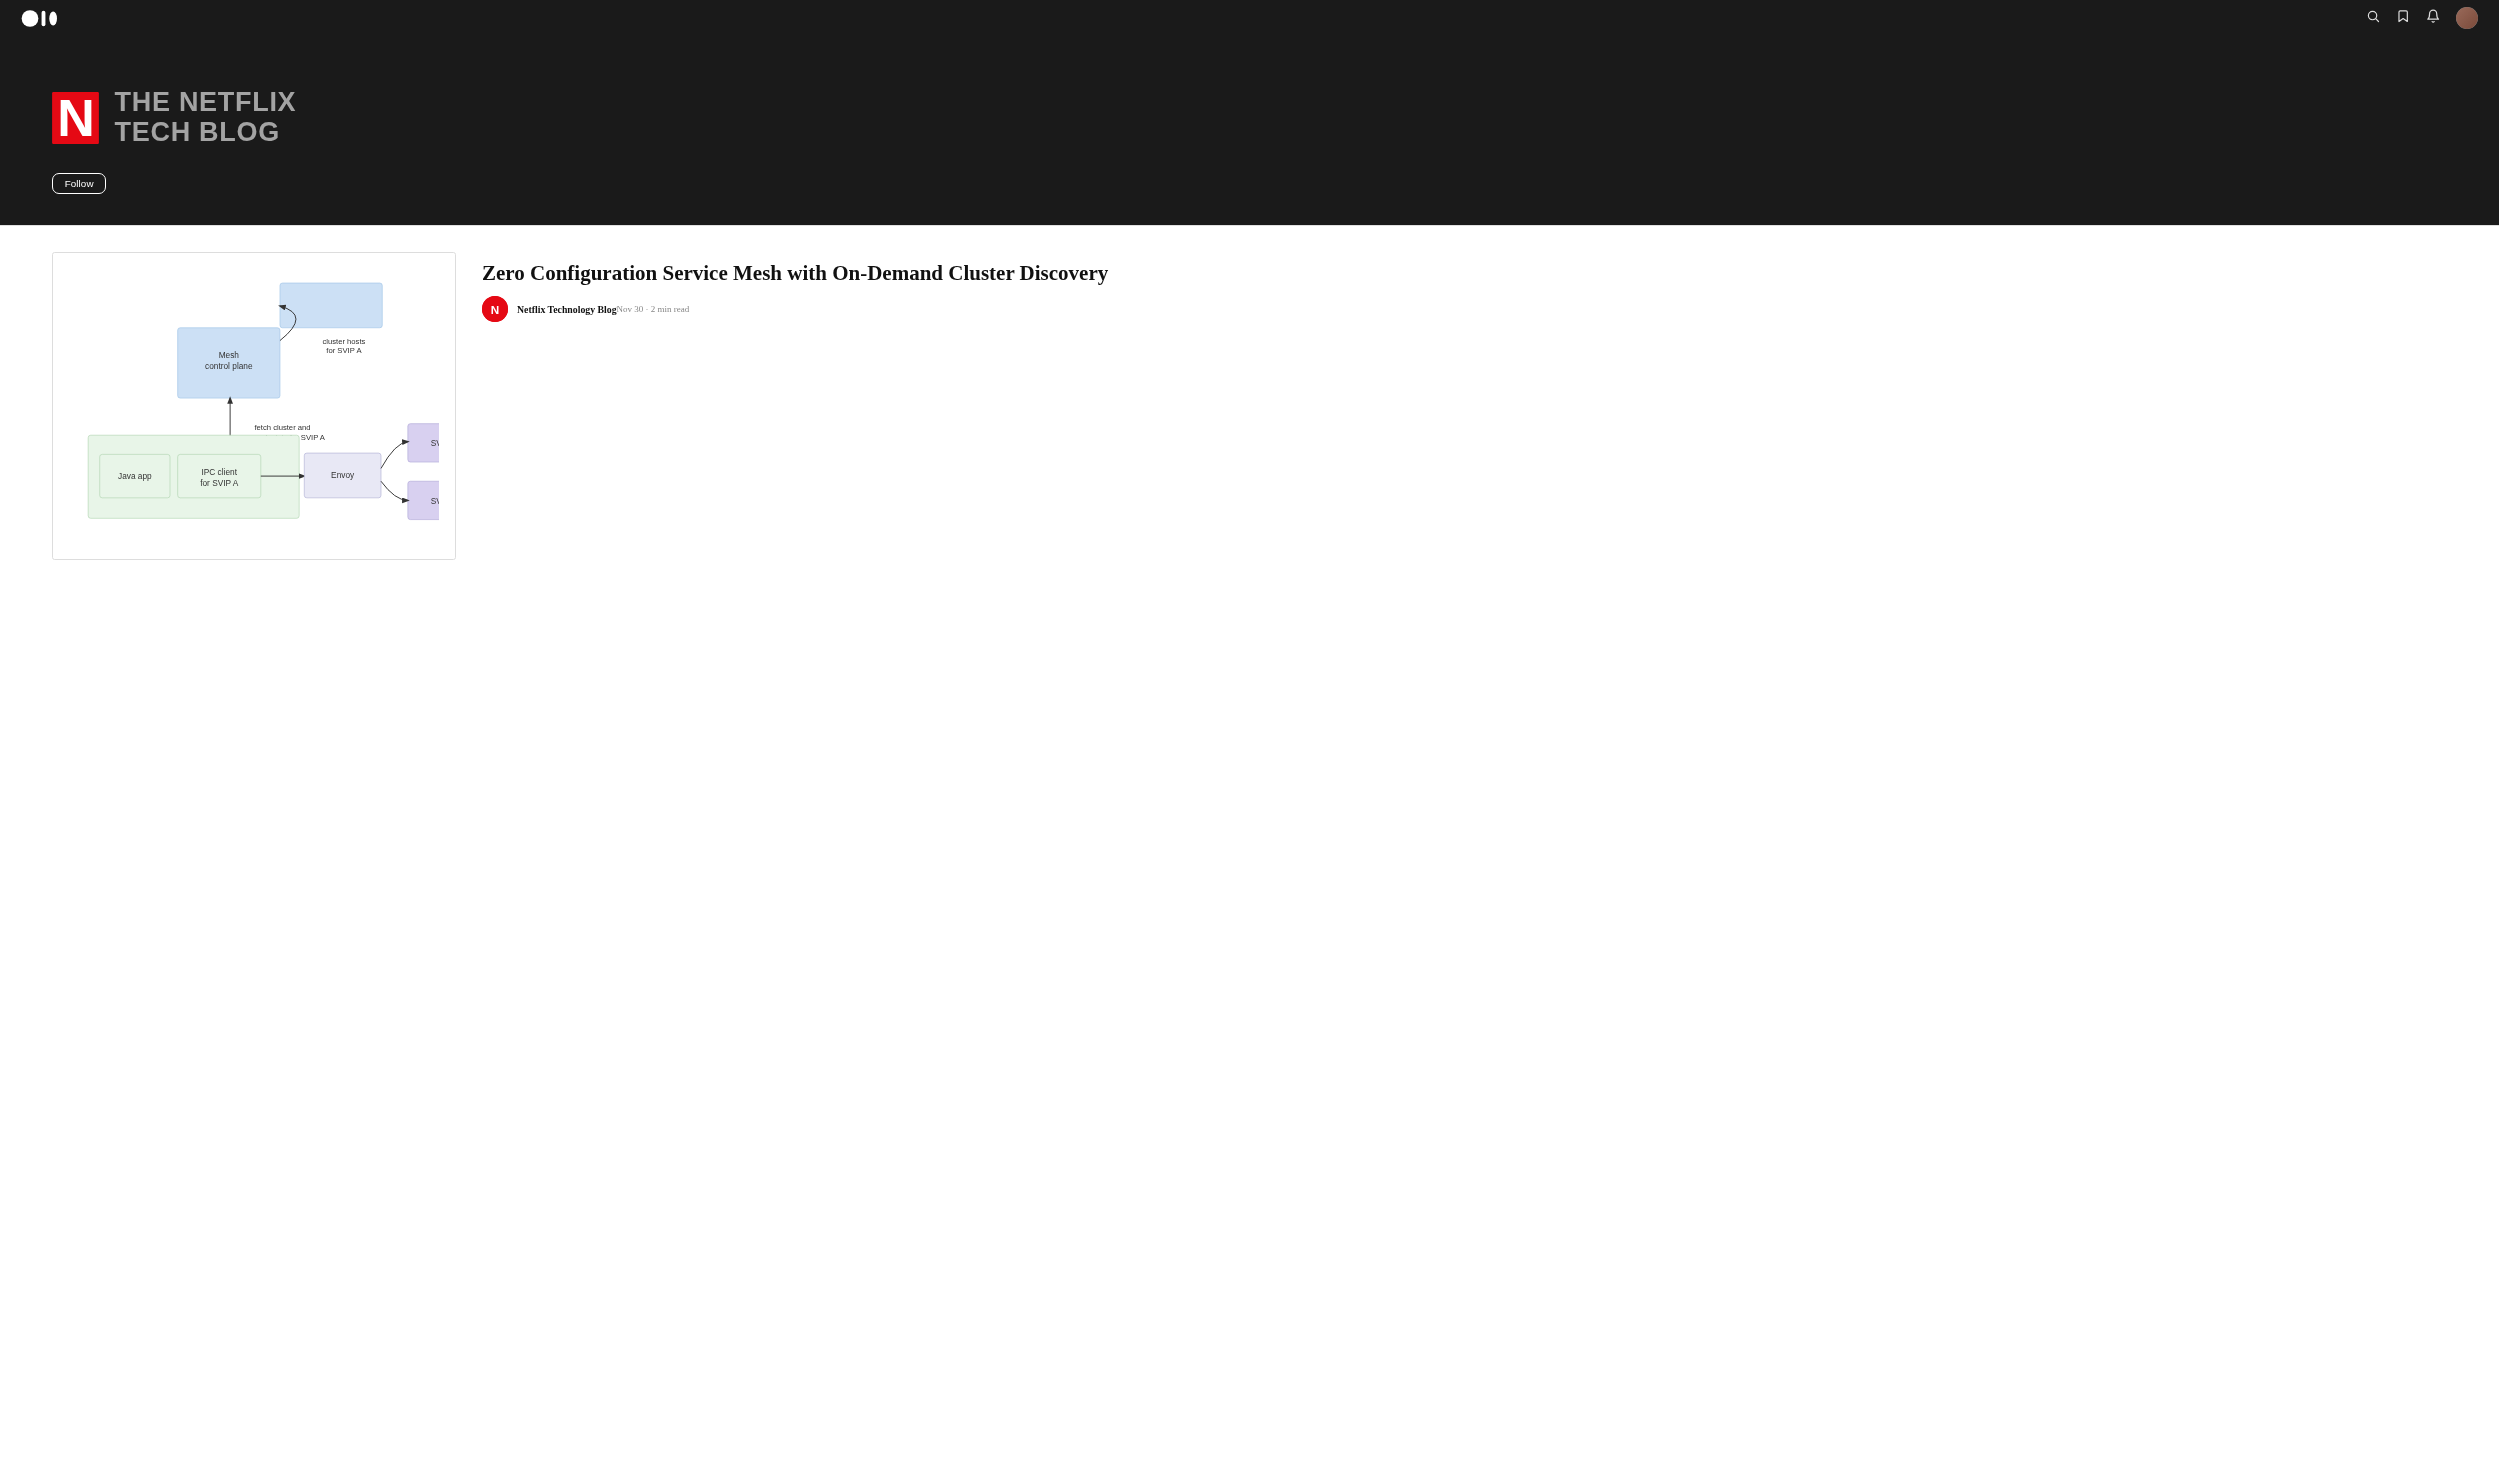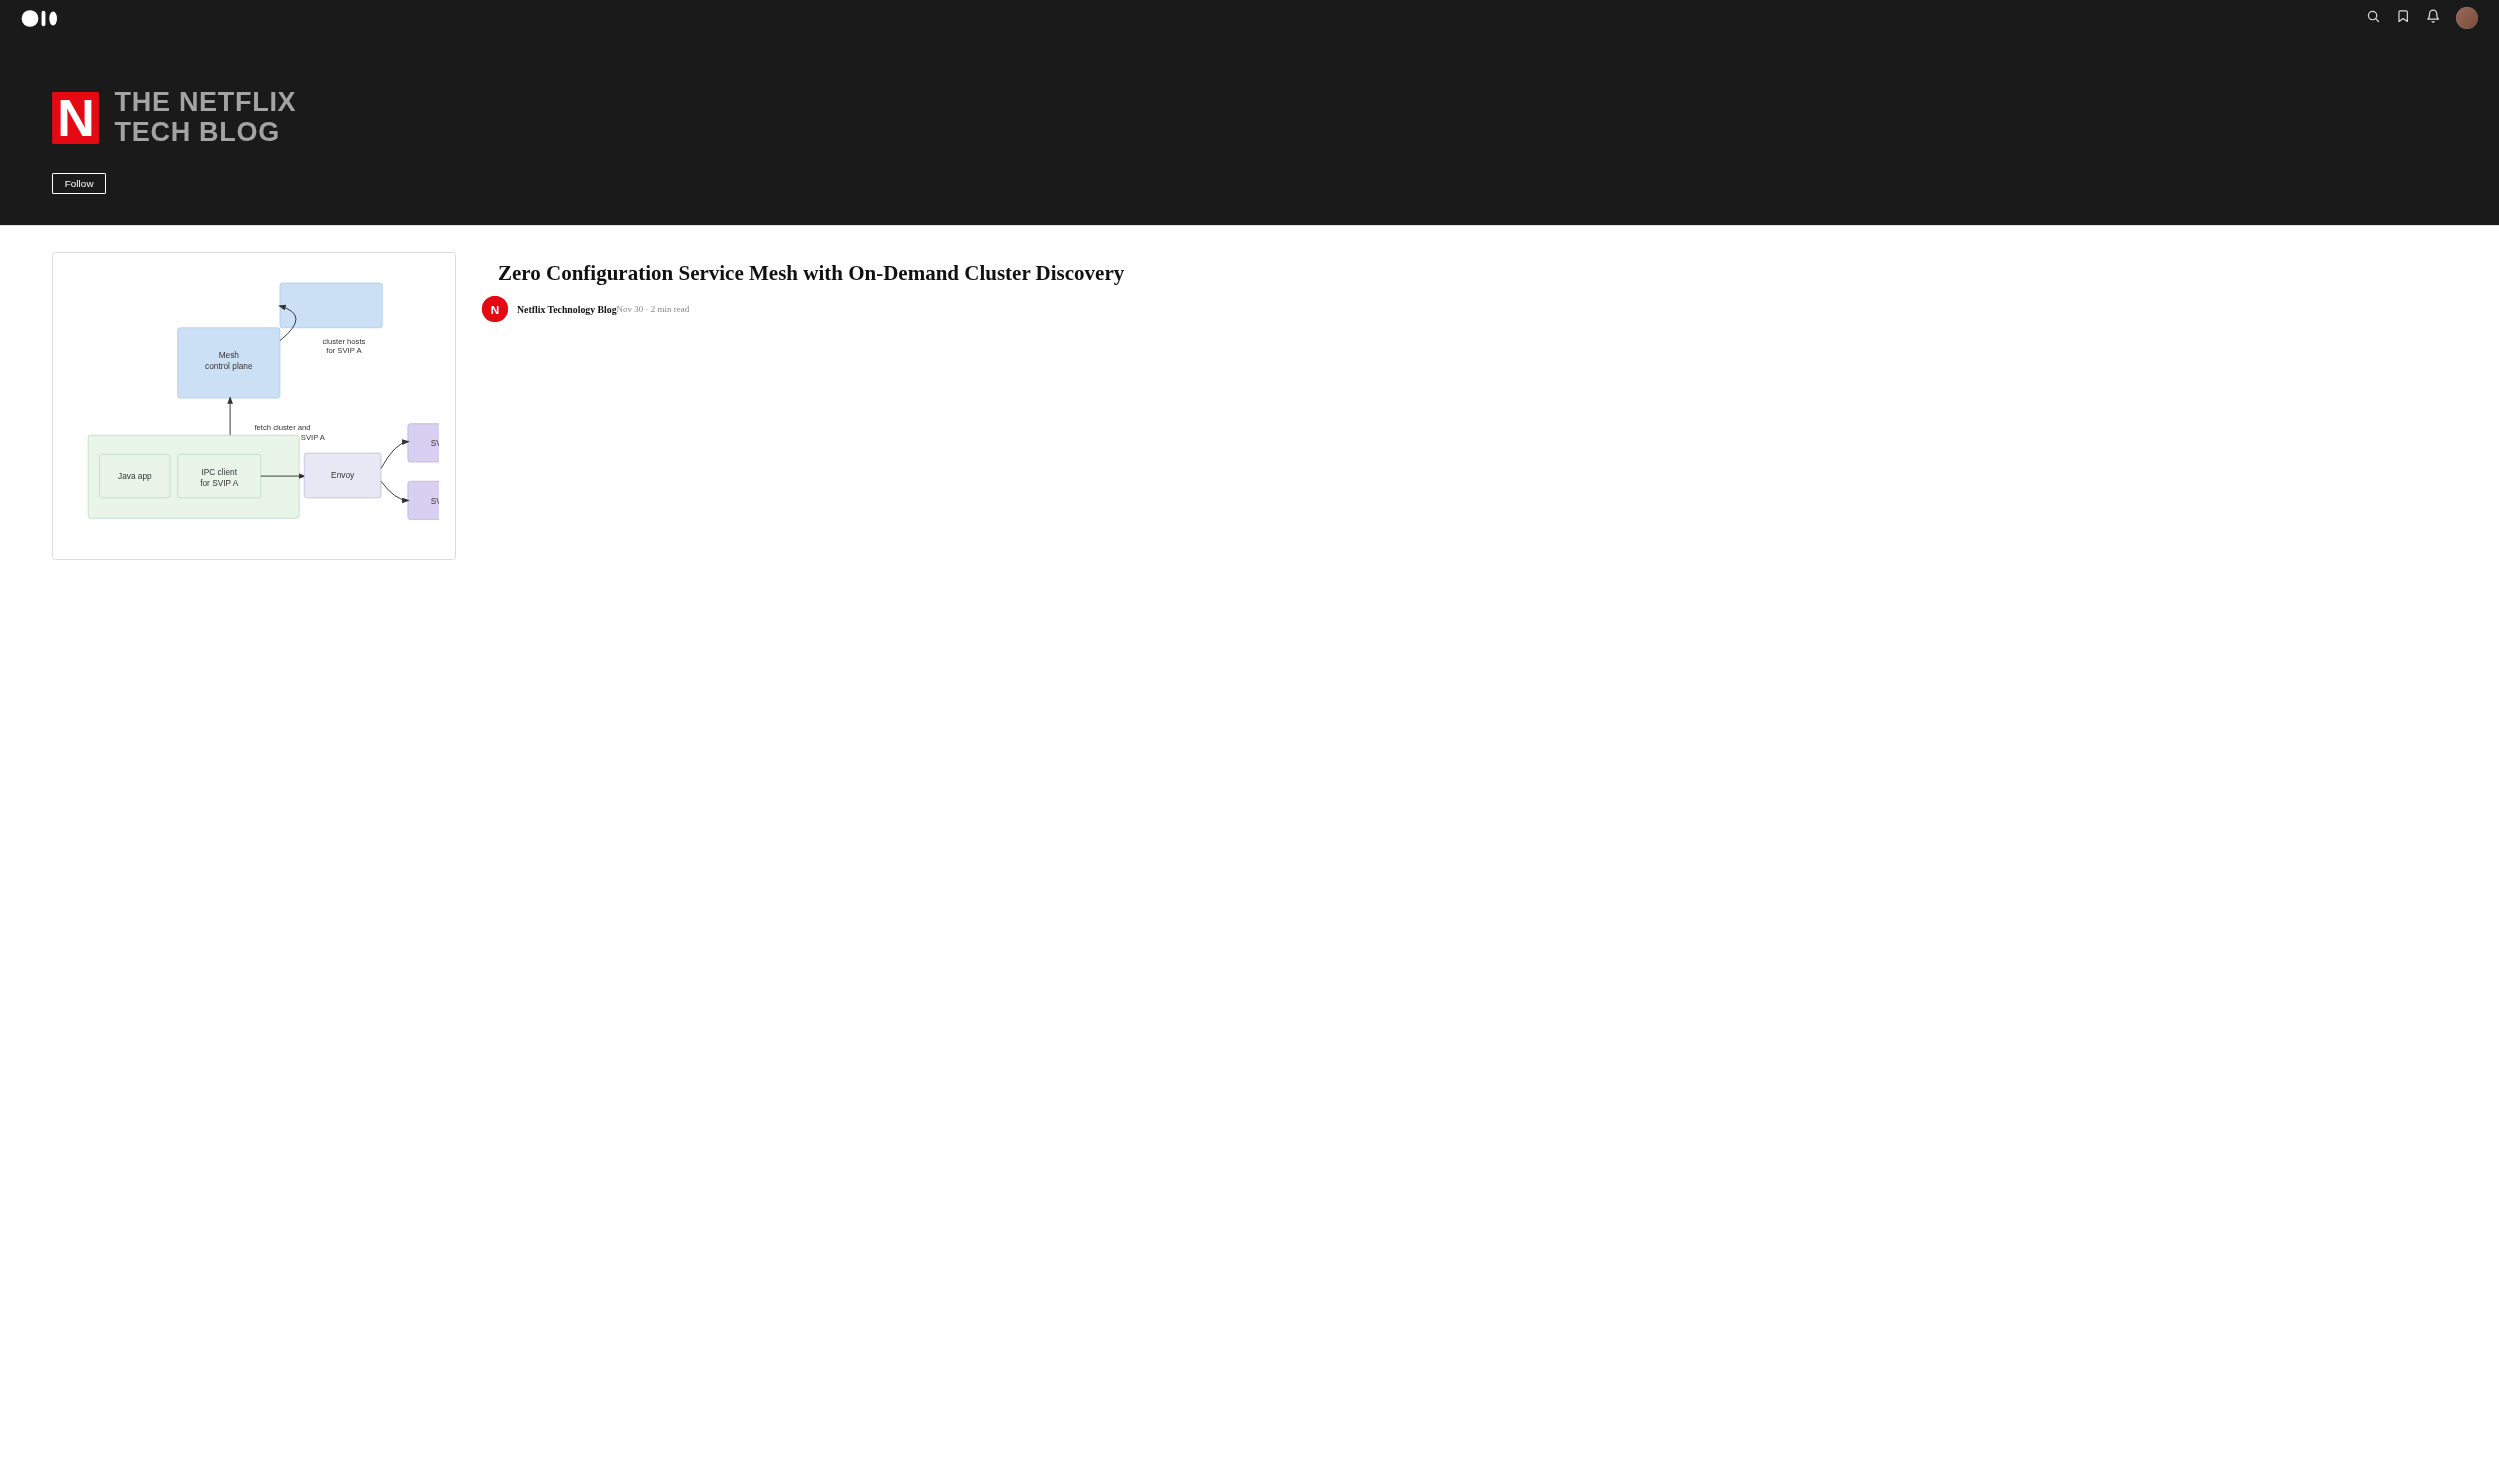--- a/index.html
+++ b/index.html
@@ -77,21 +77,21 @@
       font-weight: 700;
       letter-spacing: 0.7px;
       line-height: 1.1;
       font-family: -apple-system, BlinkMacSystemFont, 'Segoe UI', sans-serif;
     }
     .follow-btn {
       border: 0.7px solid #fff;
       background: transparent;
       color: #fff;
       padding: 3.9px 11.7px;
-      border-radius: 1px;
+      border-radius: 7px;
       font-size: 9.8px;
       cursor: pointer;
       letter-spacing: 0.1px;
     }
 
     
     .divider {
       height: 0.7px;
       background: #e0e0e0;
     }
@@ -126,21 +126,20 @@
       flex: 1;
       padding-top: 7.8px;
     }
     .article-title {
       font-size: 21px;
       font-weight: 700;
       line-height: 1.25;
       color: #111;
       margin-bottom: 10.4px;
       font-family: Georgia, 'Times New Roman', serif;
-      margin-left: 16px;
     }
     .article-subtitle {
       font-size: 11px;
       color: #555;
       line-height: 1.5;
       margin-bottom: 18px;
       font-family: Georgia, serif;
     }
     .author-row {
       display: flex;

